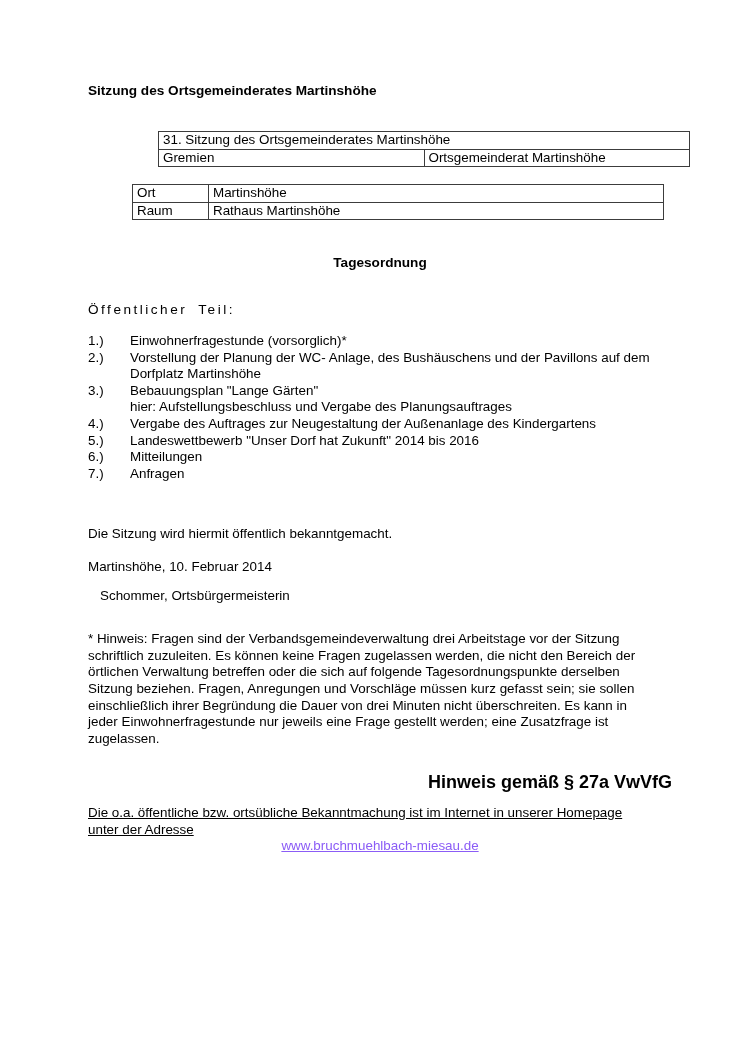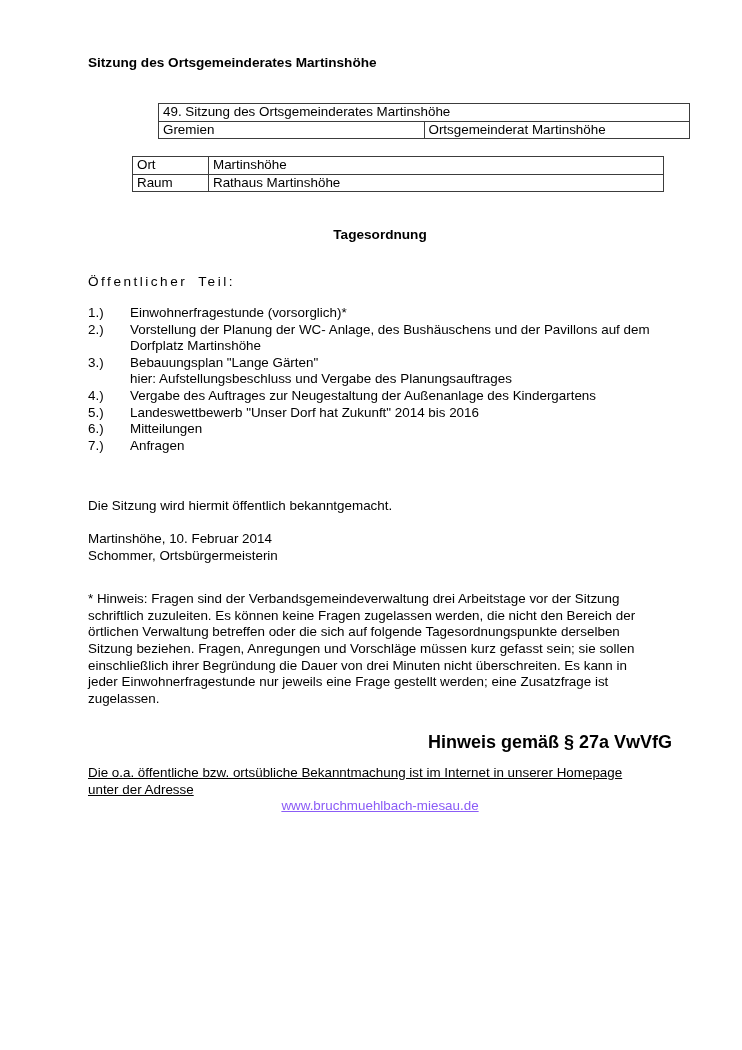--- a/index.html
+++ b/index.html
@@ -11,21 +11,21 @@
   body {
     width: 742px;
     height: 1050px;
     font-family: "Liberation Sans", sans-serif;
     color: #000000;
     overflow: hidden;
   }
   .page {
     width: 742px;
     height: 1050px;
-    padding: 54px 70px 0 88px;
+    padding: 82px 70px 0 88px;
     font-size: 13.4px;
     line-height: 16.6px;
   }
   .doc-title {
     font-weight: bold;
     font-size: 13.6px;
     line-height: 17px;
     margin: 0 0 32px 0;
   }
   .intro {
@@ -67,21 +67,21 @@
   .agenda-item .num {
     width: 42px;
     flex: none;
   }
   .agenda-item .txt {
     white-space: pre-line;
     flex: 1;
   }
   .announcement { margin-top: 44px; }
   .place-date { margin-top: 16px; }
-  .signer { margin: 0; }
+  .signer { margin: 12px; }
   .footnote {
     margin-top: 27px;
     white-space: pre-line;
   }
   .notice-heading {
     font-weight: bold;
     font-size: 18px;
     line-height: 17px;
     margin: 27px 0 14px 0;
     text-align: right;
@@ -98,21 +98,21 @@
 <body>
 
 <div class="page">
 
   <div class="doc-title">Sitzung des Ortsgemeinderates Martinshöhe</div>
 
 
   <table class="meta">
     <tbody>
       <tr>
-        <td colspan="2">49. Sitzung des Ortsgemeinderates Martinshöhe</td>
+        <td colspan="2">31. Sitzung des Ortsgemeinderates Martinshöhe</td>
       </tr>
       <tr>
         <td class="lbl">Gremien</td>
         <td>Ortsgemeinderat Martinshöhe</td>
       </tr>
     </tbody>
   </table>
 
   <table class="meta second">
     <tbody>

